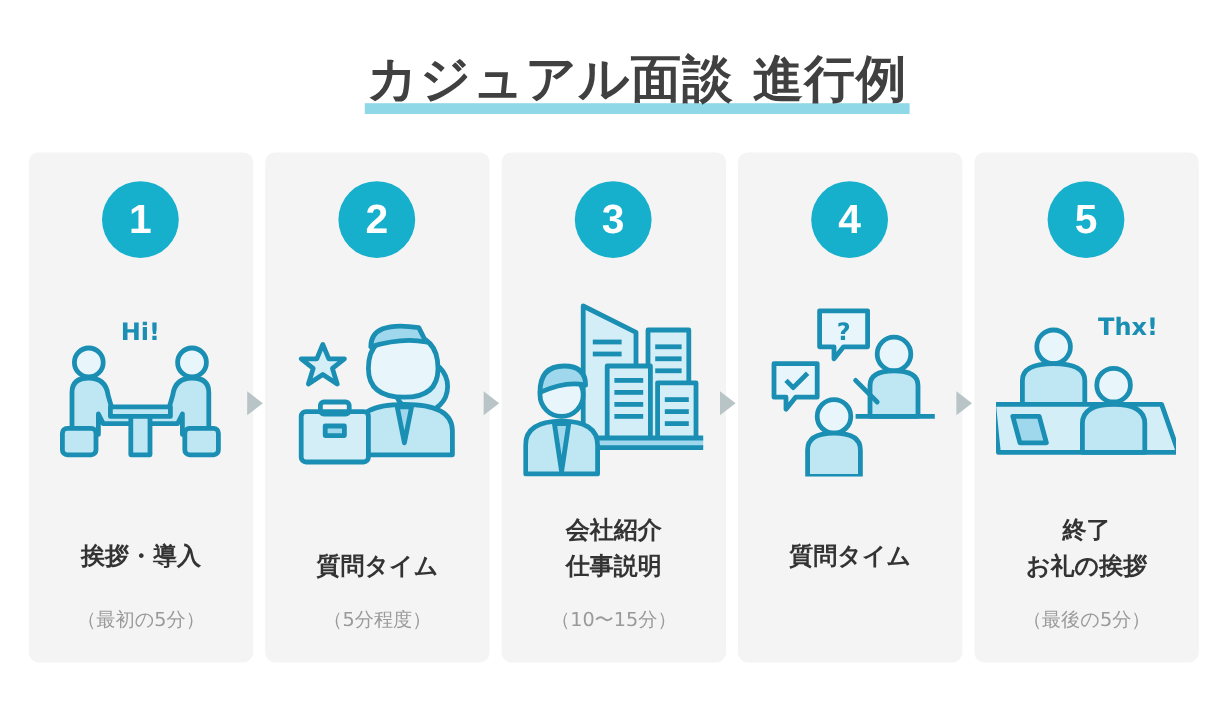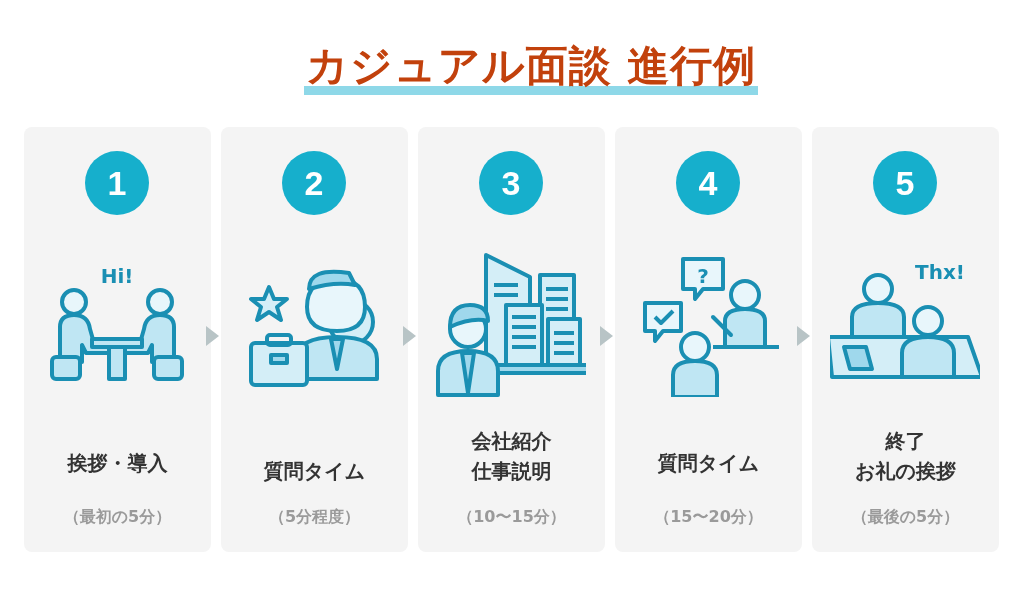--- a/index.html
+++ b/index.html
@@ -1,28 +1,28 @@
 <!DOCTYPE html>
 <html><head>
 <meta charset="utf-8">
 <style>
   html,body{margin:0;padding:0;}
   body{width:1024px;height:599px;background:#ffffff;position:relative;overflow:hidden;
        font-family:"DejaVu Sans","Liberation Sans",sans-serif;}
   .title-wrap{position:absolute;left:0;top:38px;width:1024px;text-align:center;}
-  .title{display:inline-block;position:relative;font-size:42px;font-weight:bold;color:#c2410c;
+  .title{display:inline-block;position:relative;font-size:42px;font-weight:bold;color:#404040;
          letter-spacing:1px;line-height:56px;padding:0 2px;margin-left:38px;}
   .title .hl{position:absolute;left:0;right:0;bottom:-1px;height:9px;background:#8ed8e8;z-index:-1;}
   .card{position:absolute;top:127px;width:187px;height:425px;background:#f4f4f4;border-radius:8px;}
   .num{position:absolute;left:61px;top:24px;width:64px;height:64px;border-radius:50%;
        background:#16afcc;color:#fff;font-size:34px;font-weight:bold;text-align:center;line-height:64px;
        font-family:"Liberation Sans",sans-serif;}
   .icon{position:absolute;left:18px;top:120px;width:150px;height:150px;}
   .label{position:absolute;left:0;width:187px;text-align:center;font-size:20px;font-weight:bold;color:#333;line-height:28px;}
-  .time{position:absolute;left:0;width:187px;text-align:center;font-size:16px;font-weight:bold;color:#9a9a9a;}
+  .time{position:absolute;left:0;width:187px;text-align:center;font-size:16px;font-weight:normal;color:#9a9a9a;}
   .arrow{position:absolute;top:326px;width:0;height:0;border-top:10px solid transparent;border-bottom:10px solid transparent;border-left:13px solid #b8c4c6;}
 </style>
 </head>
 <body>
 
 <div class="title-wrap">
   <div class="title">
     <span class="hl"></span>
     <span>カジュアル面談 進行例</span>
   </div>
@@ -113,21 +113,20 @@
       <circle cx="112" cy="48" r="14"></circle>
       <path d="M92 100 v-26 q0-12 20-12 q20 0 20 12 v26z" fill="#bfe6f3"></path>
       <path d="M98 88 l-18-18" fill="none" stroke-linecap="round"></path>
       <line x1="80" y1="100" x2="146" y2="100"></line>
       <circle cx="62" cy="100" r="14"></circle>
       <path d="M40 150 v-22 q0-14 22-14 q22 0 22 14 v22z" fill="#bfe6f3"></path>
     </g>
     <text x="70" y="36" text-anchor="middle" font-size="20" font-weight="bold" fill="#1a8fb3" font-family="DejaVu Sans,sans-serif">?</text>
   </svg>
   <div class="label" style="top:322px">質問タイム</div>
-  <div class="time" style="top:380px">（15〜20分）</div>
 </div>
 <div class="arrow" style="left:797px"></div>
 
 <div class="card" style="left:812px">
   <div class="num">5</div>
   <svg class="icon" viewBox="0 0 150 150">
     <text x="110" y="32" text-anchor="middle" font-size="20" font-weight="bold" fill="#1a8fb3" font-family="DejaVu Sans,sans-serif">Thx!</text>
     <g stroke="#1a8fb3" stroke-width="4" fill="#e8f6fb" stroke-linejoin="round">
       <circle cx="48" cy="42" r="14"></circle>
       <path d="M22 90 v-20 q0-14 26-14 q26 0 26 14 v20z" fill="#bfe6f3"></path>

